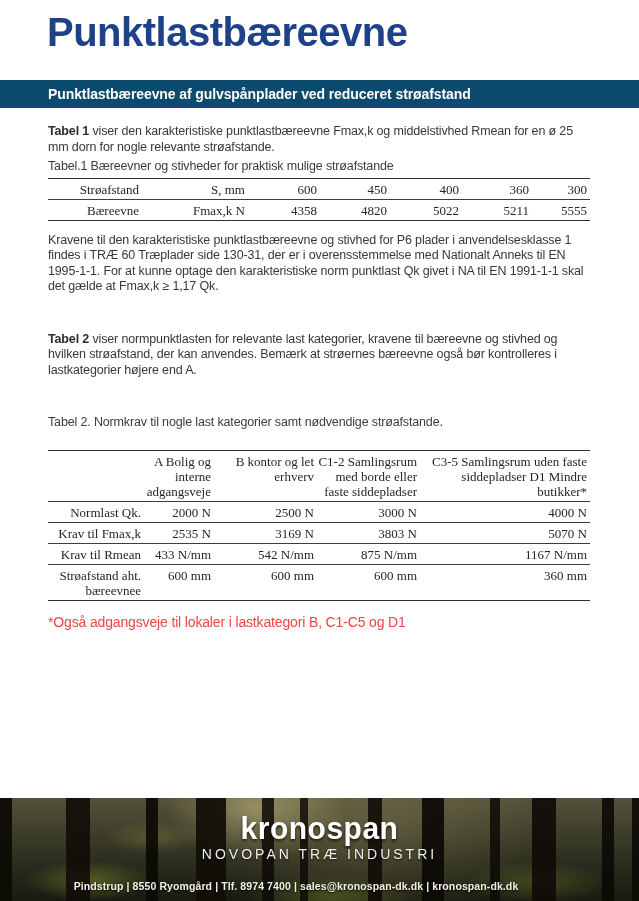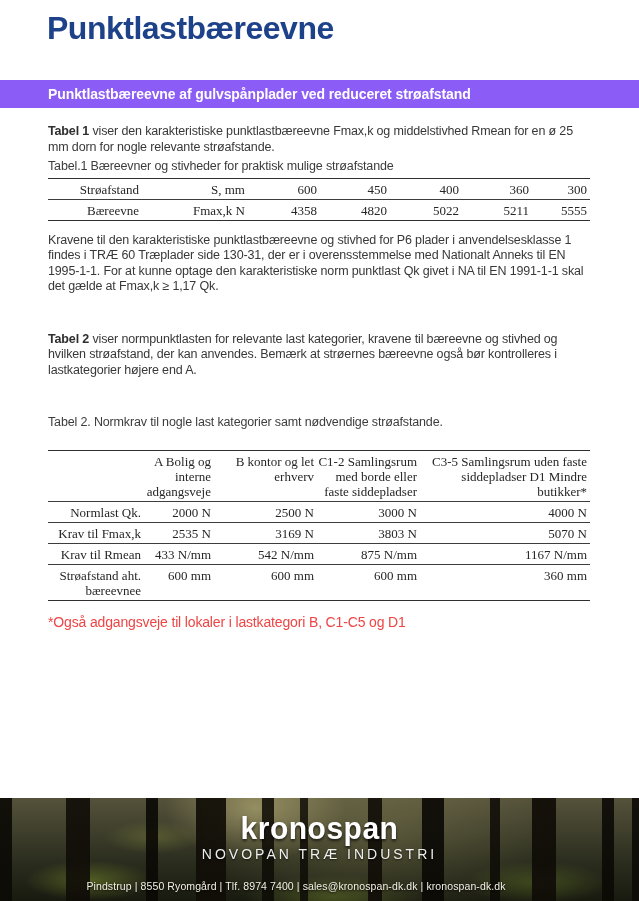--- a/index.html
+++ b/index.html
@@ -2,25 +2,25 @@
 <html><head>
 <meta charset="utf-8">
 <style>
   html,body{margin:0;padding:0;}
   body{
     width:639px;height:901px;position:relative;background:#ffffff;
     font-family:"Liberation Sans",sans-serif;color:#3a3a3a;overflow:hidden;
   }
   .page-title{
     position:absolute;left:47px;top:10px;
-    font-size:32px;font-weight:bold;color:#1e4289;letter-spacing:-0.5px;
+    font-size:40px;font-weight:bold;color:#1e4289;letter-spacing:-0.5px;
   }
   .banner{
     position:absolute;left:0;top:80px;width:639px;height:28px;
-    background:#8b5cf6;color:#ffffff;font-size:14px;font-weight:bold;
+    background:#0c4a6e;color:#ffffff;font-size:14px;font-weight:bold;
     line-height:28px;padding-left:48px;box-sizing:border-box;letter-spacing:-0.1px;
   }
   .content{
     position:absolute;left:48px;top:124px;width:542px;
     font-size:12.5px;line-height:15.5px;letter-spacing:-0.15px;color:#383838;
   }
   .content b{color:#2e2e2e;}
   .tbl-caption{margin-top:4px;margin-bottom:3px;font-size:12.5px;color:#3c3c3c;}
   .tbl-caption2{margin-top:37px;margin-bottom:19px;font-size:12.5px;color:#3c3c3c;}
   table{
@@ -67,21 +67,21 @@
     font-family:"Liberation Sans",sans-serif;font-size:30px;font-weight:800;
     color:#ffffff;letter-spacing:0.5px;transform:scaleY(1.05);display:inline-block;
     text-shadow:0 1px 3px rgba(0,0,0,0.7);line-height:30px;
   }
   .logo-sub{
     font-size:14px;color:rgba(255,255,255,0.93);letter-spacing:3px;
     margin-top:2px;text-shadow:0 1px 2px rgba(0,0,0,0.7);font-weight:400;
   }
   .footer-contact{
     position:absolute;left:0;bottom:9px;width:592px;text-align:center;
-    font-size:10.5px;font-weight:normal;color:#f3efe4;
+    font-size:10.5px;font-weight:bold;color:#f3efe4;
     text-shadow:0 1px 2px rgba(0,0,0,0.85);letter-spacing:0.1px;
   }
   
   .t1-c0{width:94px;} .t1-c1{width:106px;} .t1-c2{width:72px;} .t1-c3{width:70px;}
   .t1-c4{width:72px;} .t1-c5{width:70px;} .t1-c6{width:58px;}
   .t2-c0{width:96px;} .t2-c1{width:70px;} .t2-c2{width:103px;} .t2-c3{width:103px;} .t2-c4{width:170px;}
 </style>
 </head>
 <body>
 

